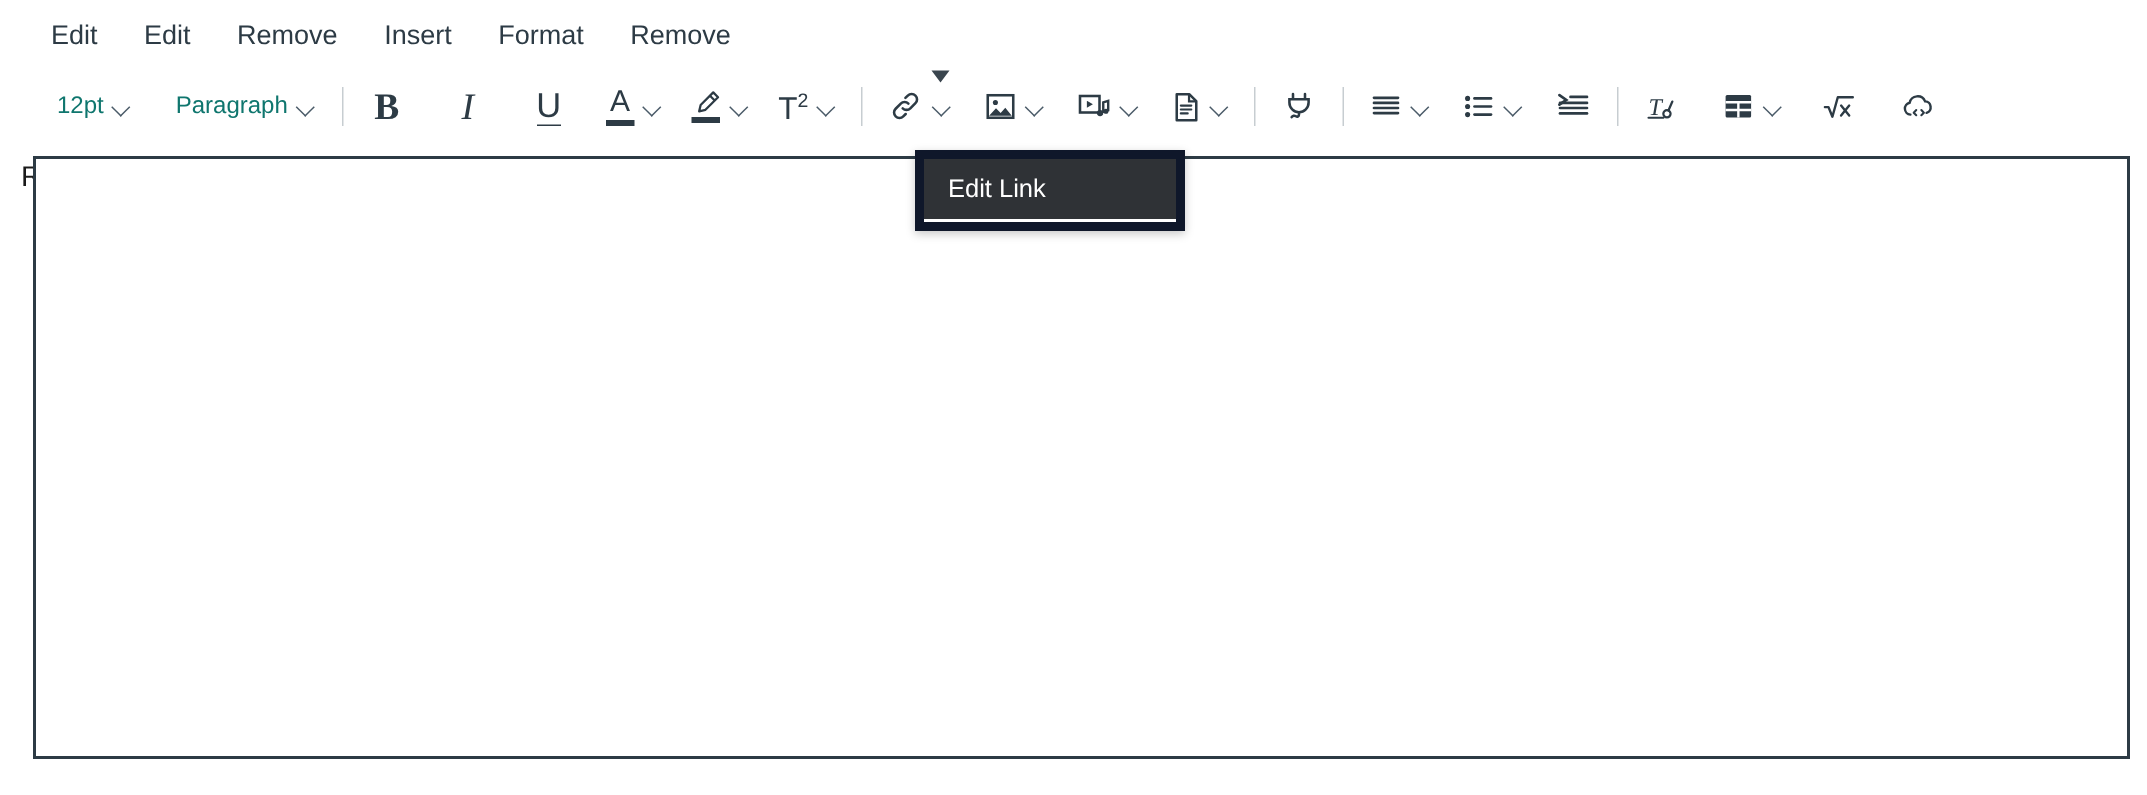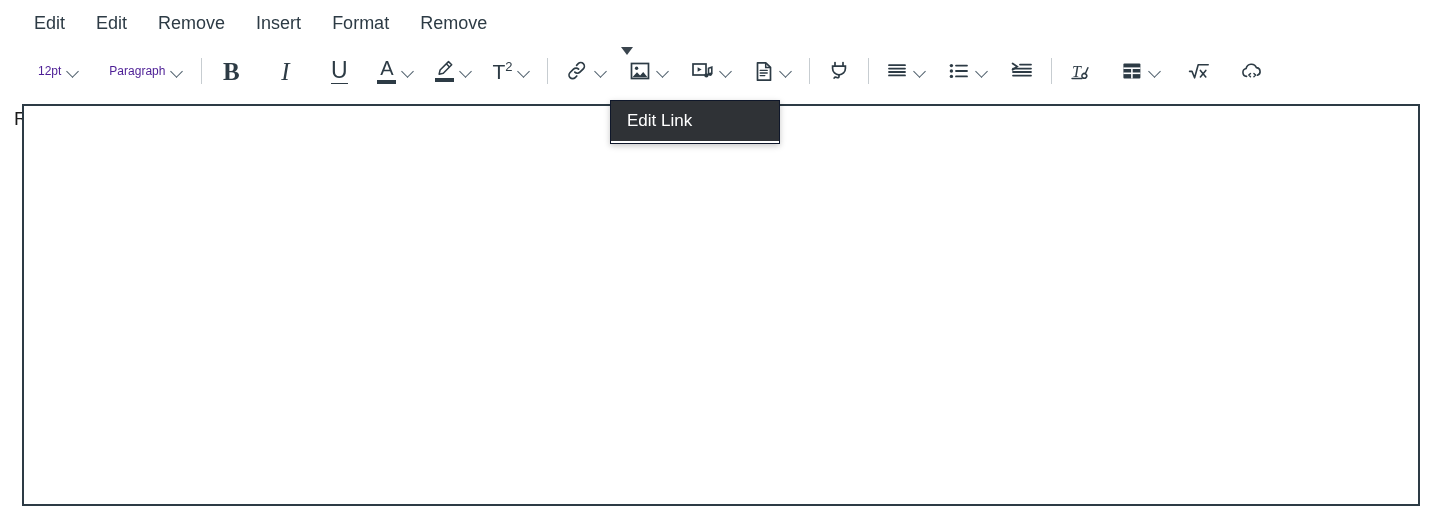--- a/index.html
+++ b/index.html
@@ -53,22 +53,22 @@
     display: flex;
     align-items: center;
     justify-content: center;
     height: 34px;
     min-width: 24px;
     padding: 0 3px;
     cursor: pointer;
     position: relative;
   }
   .tb-text {
-    font-size: 12px;
-    color: #4c1d95;
+    font-size: 16px;
+    color: #0f766e;
     line-height: 1;
     white-space: nowrap;
   }
   .chev {
     display: inline-block;
     width: 11px;
     height: 11px;
     margin-left: 7px;
     position: relative;
     flex: 0 0 auto;
@@ -103,21 +103,21 @@
     border-top: 8px solid #3A454E;
   }
 
   
   #link-menu {
     position: absolute;
     left: 610px;
     top: 100px;
     width: 168px;
     background: #ffffff;
-    border: 1px solid #0f172a;
+    border: 6px solid #0f172a;
     box-shadow: 0 2px 6px rgba(0,0,0,0.22);
     z-index: 40;
     padding-bottom: 2px;
     text-align: center;
   }
   .menu-row {
     height: 40px;
     display: flex;
     align-items: center;
     padding-left: 16px;

